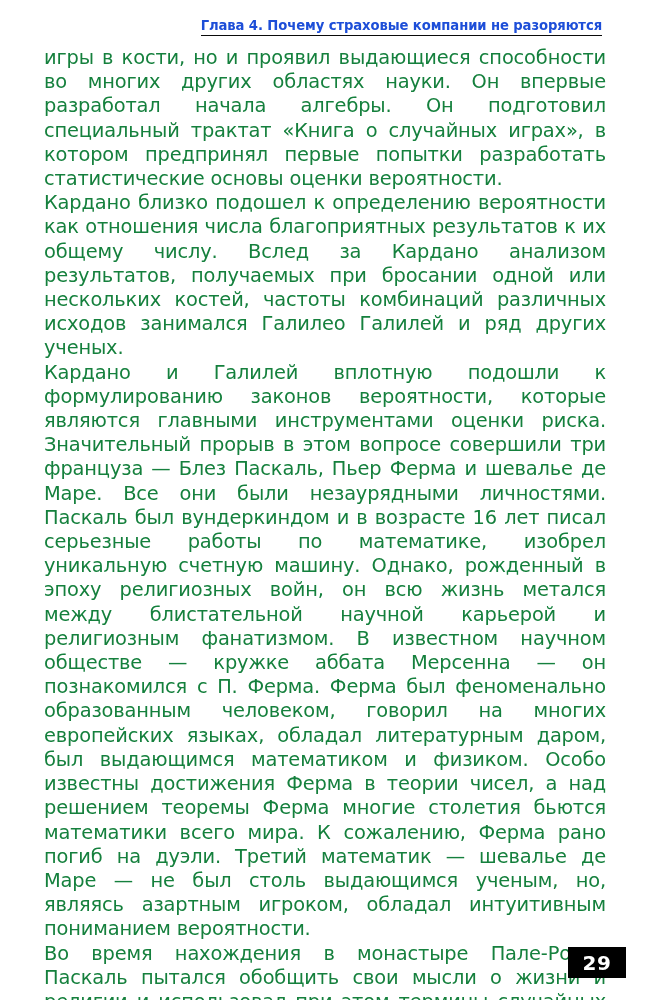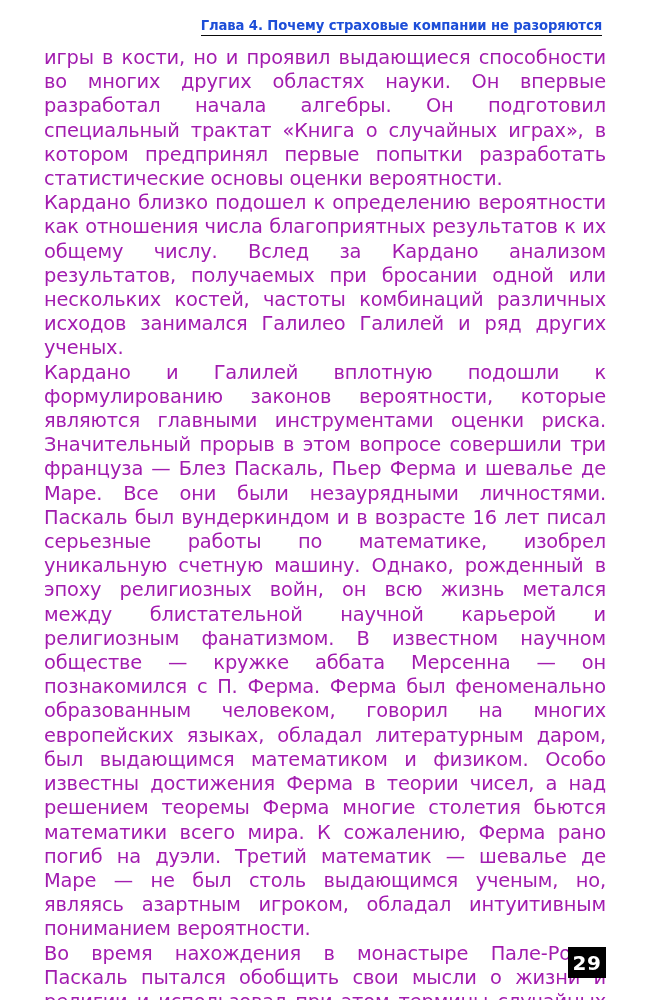--- a/index.html
+++ b/index.html
@@ -48,35 +48,35 @@
     position: absolute;
     left: 44px;
     top: 46px;
     width: 562px;
   }
 
   .para {
     margin: 0;
     font-size: 19.4px;
     line-height: 24.2px;
-    color: #a21caf;
+    color: #15803d;
     text-align: justify;
     text-justify: inter-word;
     word-spacing: 0px;
     letter-spacing: -0.15px;
     hyphens: manual;
   }
   
 
   
   .folio {
     position: absolute;
     left: 568px;
     top: 947px;
-    width: 38px;
+    width: 58px;
     height: 31px;
     background: #000000;
     color: #ffffff;
     font-size: 20px;
     font-weight: bold;
     display: flex;
     align-items: center;
     justify-content: center;
     letter-spacing: 0.5px;
     box-sizing: border-box;

